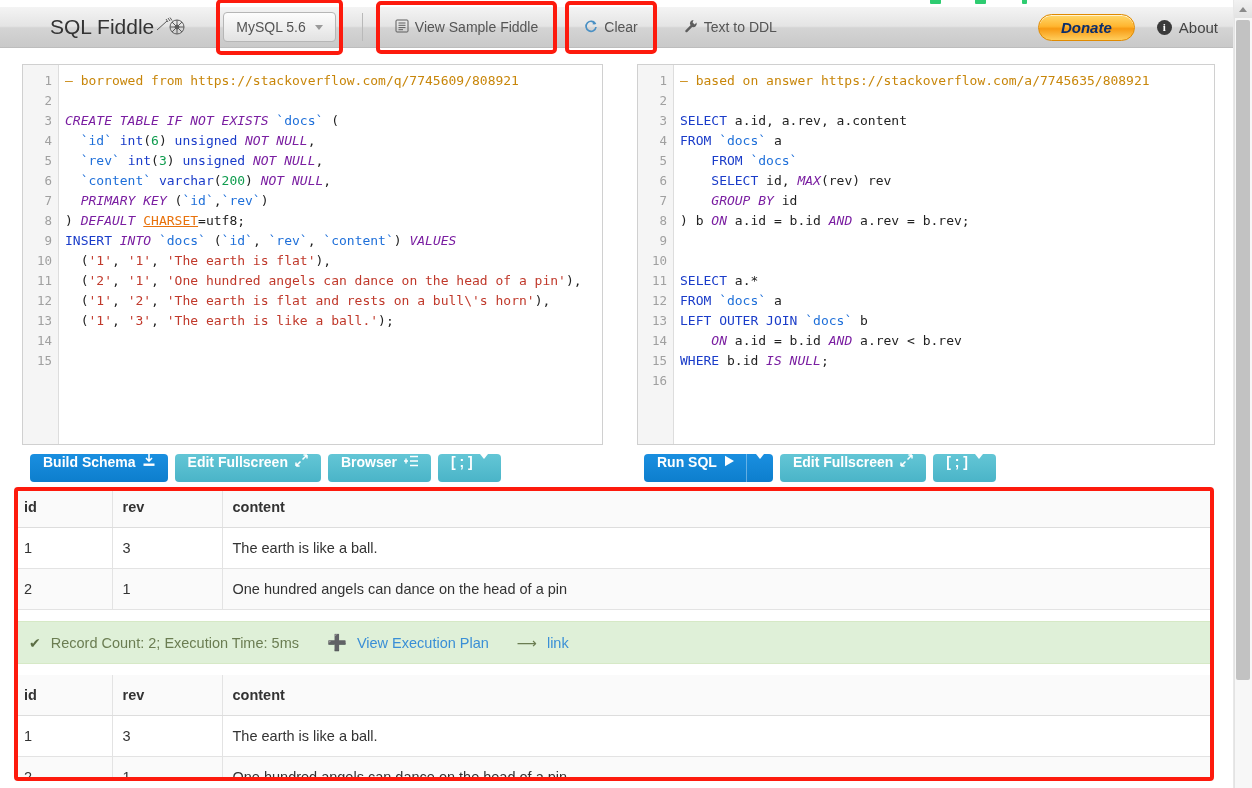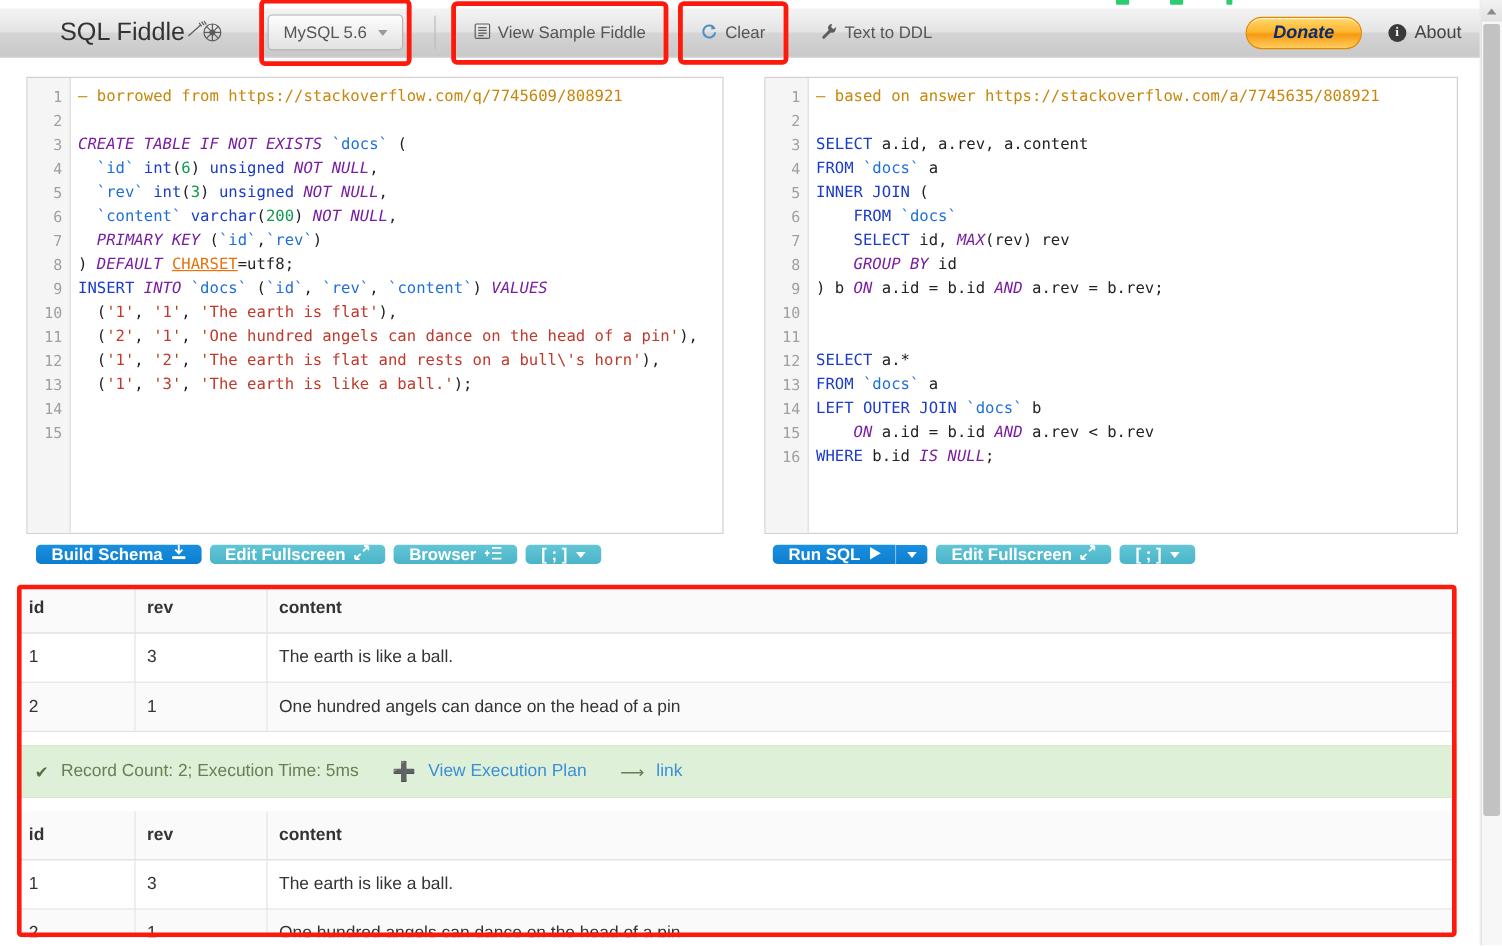--- a/index.html
+++ b/index.html
@@ -111,21 +111,21 @@
     border:4px solid #fd1a0d; border-radius:4px; pointer-events:none;
   }
 
   
   .btnbar { position:absolute; display:flex; gap:7px; align-items:center; }
   #btnbar-left  { left:30px;  top:454px; }
   #btnbar-right { left:644px; top:454px; }
 
   .btn {
     border:0; border-radius:4px; color:#fff; font-size:14px; font-weight:bold;
-    padding:0 13px; height:16px; cursor:pointer; display:flex; align-items:center; gap:7px;
+    padding:0 13px; height:28px; cursor:pointer; display:flex; align-items:flex-start; gap:7px;
     font-family:"Liberation Sans", sans-serif; white-space:nowrap;
   }
   .btn-primary { background:linear-gradient(to bottom,#1a8fe0,#0d7ecd); }
   .btn-teal    { background:linear-gradient(to bottom,#63c6d6,#4ab4c8); }
   .btn-split-main{ border-radius:4px 0 0 4px; padding-right:11px; }
   .btn-split-side{ border-radius:0 4px 4px 0; padding:0 9px; background:linear-gradient(to bottom,#1a8fe0,#0d7ecd); border-left:1px solid rgba(255,255,255,.35); }
   .caret-w { width:0;height:0;border-left:4px solid transparent;border-right:4px solid transparent;border-top:5px solid #fff; }
 
   
   .results {
@@ -316,21 +316,20 @@
         <div>13</div>
         <div>14</div>
         <div>15</div>
         <div>16</div>
       </div>
     <div class="code" id="code-right">
         <div class="ln"><span class="cm">— based on answer https://stackoverflow.com/a/7745635/808921</span></div>
         <div class="ln"></div>
         <div class="ln"><span class="k2">SELECT</span>&nbsp;<span class="pl">a</span><span class="pl">.</span><span class="pl">id</span><span class="pl">,</span>&nbsp;<span class="pl">a</span><span class="pl">.</span><span class="pl">rev</span><span class="pl">,</span>&nbsp;<span class="pl">a</span><span class="pl">.</span><span class="pl">content</span></div>
         <div class="ln"><span class="k2">FROM</span>&nbsp;<span class="id">`docs`</span>&nbsp;<span class="pl">a</span></div>
-        <div class="ln"><span class="k2">INNER</span>&nbsp;<span class="k2">JOIN</span>&nbsp;<span class="pl">(</span></div>
         <div class="ln">&nbsp;&nbsp;&nbsp;&nbsp;<span class="k2">FROM</span>&nbsp;<span class="id">`docs`</span></div>
         <div class="ln">&nbsp;&nbsp;&nbsp;&nbsp;<span class="k2">SELECT</span>&nbsp;<span class="pl">id</span><span class="pl">,</span>&nbsp;<span class="k">MAX</span><span class="pl">(</span><span class="pl">rev</span><span class="pl">)</span>&nbsp;<span class="pl">rev</span></div>
         <div class="ln">&nbsp;&nbsp;&nbsp;&nbsp;<span class="k">GROUP</span>&nbsp;<span class="k">BY</span>&nbsp;<span class="pl">id</span></div>
         <div class="ln"><span class="pl">)</span>&nbsp;<span class="pl">b</span>&nbsp;<span class="k">ON</span>&nbsp;<span class="pl">a</span><span class="pl">.</span><span class="pl">id</span>&nbsp;<span class="pl">=</span>&nbsp;<span class="pl">b</span><span class="pl">.</span><span class="pl">id</span>&nbsp;<span class="k">AND</span>&nbsp;<span class="pl">a</span><span class="pl">.</span><span class="pl">rev</span>&nbsp;<span class="pl">=</span>&nbsp;<span class="pl">b</span><span class="pl">.</span><span class="pl">rev</span><span class="pl">;</span></div>
         <div class="ln"></div>
         <div class="ln"></div>
         <div class="ln"><span class="k2">SELECT</span>&nbsp;<span class="pl">a</span><span class="pl">.</span><span class="pl">*</span></div>
         <div class="ln"><span class="k2">FROM</span>&nbsp;<span class="id">`docs`</span>&nbsp;<span class="pl">a</span></div>
         <div class="ln"><span class="k2">LEFT</span>&nbsp;<span class="k2">OUTER</span>&nbsp;<span class="k2">JOIN</span>&nbsp;<span class="id">`docs`</span>&nbsp;<span class="pl">b</span></div>
         <div class="ln">&nbsp;&nbsp;&nbsp;&nbsp;<span class="k">ON</span>&nbsp;<span class="pl">a</span><span class="pl">.</span><span class="pl">id</span>&nbsp;<span class="pl">=</span>&nbsp;<span class="pl">b</span><span class="pl">.</span><span class="pl">id</span>&nbsp;<span class="k">AND</span>&nbsp;<span class="pl">a</span><span class="pl">.</span><span class="pl">rev</span>&nbsp;<span class="pl">&lt;</span>&nbsp;<span class="pl">b</span><span class="pl">.</span><span class="pl">rev</span></div>

